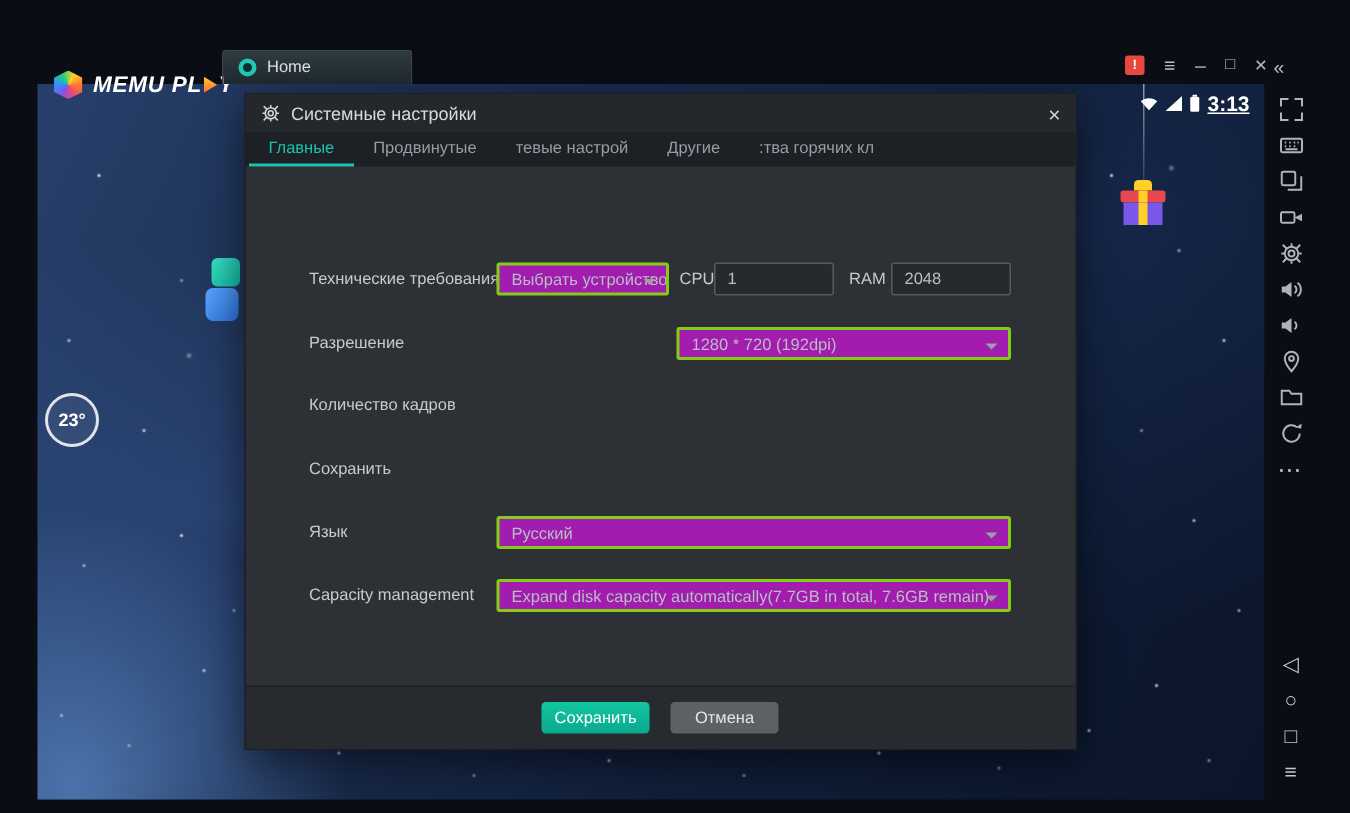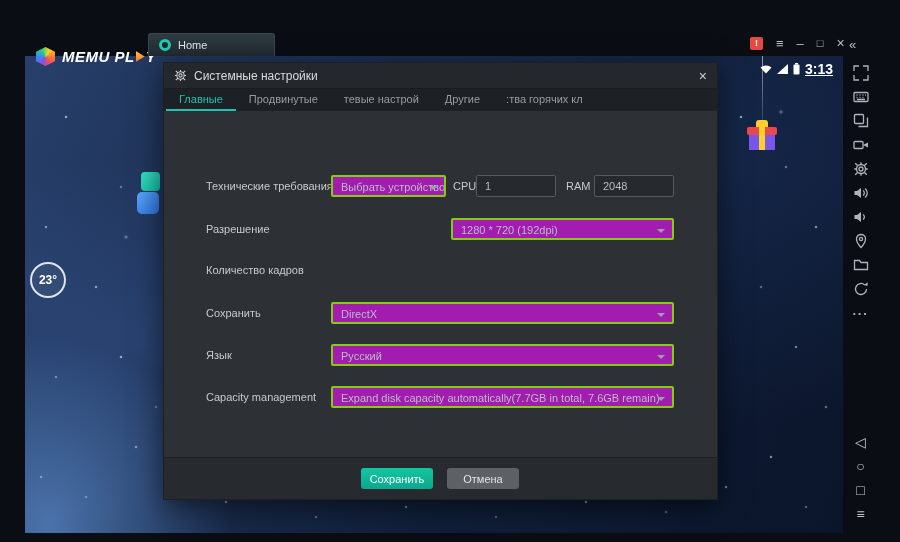--- a/index.html
+++ b/index.html
@@ -277,21 +277,20 @@
     <input class="inp" style="left: 312px; top: 64px;" value="1">
     <span class="mini-label" style="left:402px; top:64px">RAM</span>
     <input class="inp" style="left: 430px; top: 64px;" value="2048">
 
     <span class="row-label" style="top:107px">Разрешение</span>
     <div class="sel" style="left:287px; top:107px; width:223px">1280 * 720 (192dpi)</div>
 
     <span class="row-label" style="top:148px">Количество кадров</span>
 
     <span class="row-label" style="top:191px">Сохранить</span>
-    <div class="sel" style="left:167px; top:191px; width:343px">DirectX</div>
 
     <span class="row-label" style="top:233px">Язык</span>
     <div class="sel" style="left:167px; top:233px; width:343px">Русский</div>
 
     <span class="row-label" style="top:275px">Capacity management</span>
     <div class="sel" style="left:167px; top:275px; width:343px">Expand disk capacity automatically(7.7GB in total, 7.6GB remain)</div>
 
     <div class="dlg-footer">
       <div class="btn btn-save">Сохранить</div>
       <div class="btn btn-cancel">Отмена</div>

